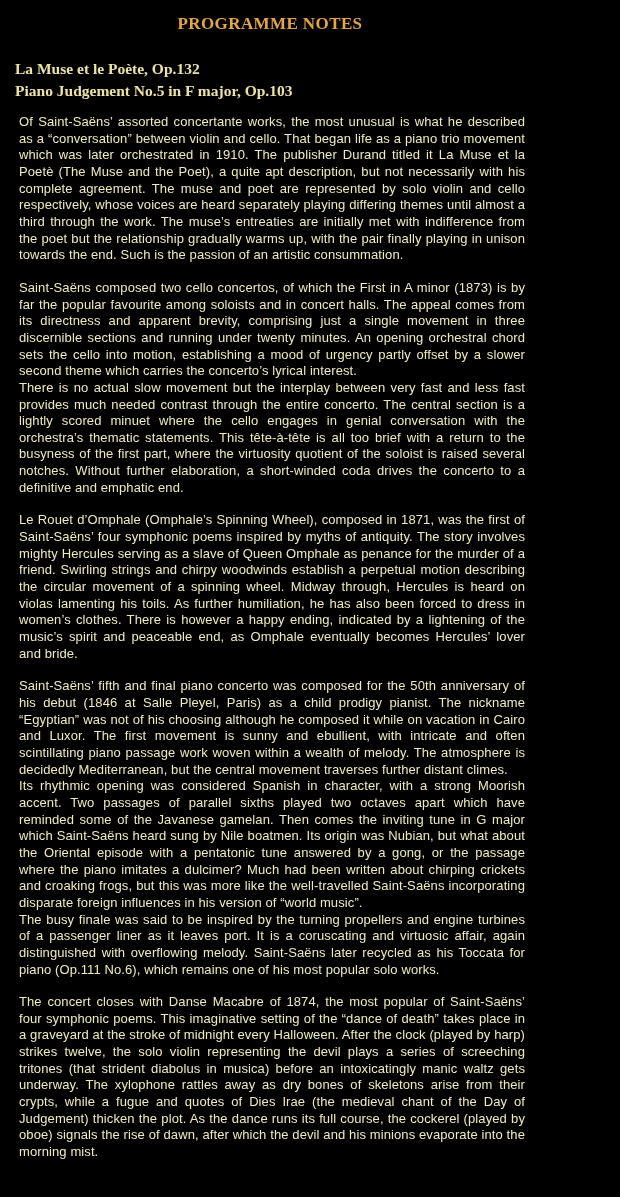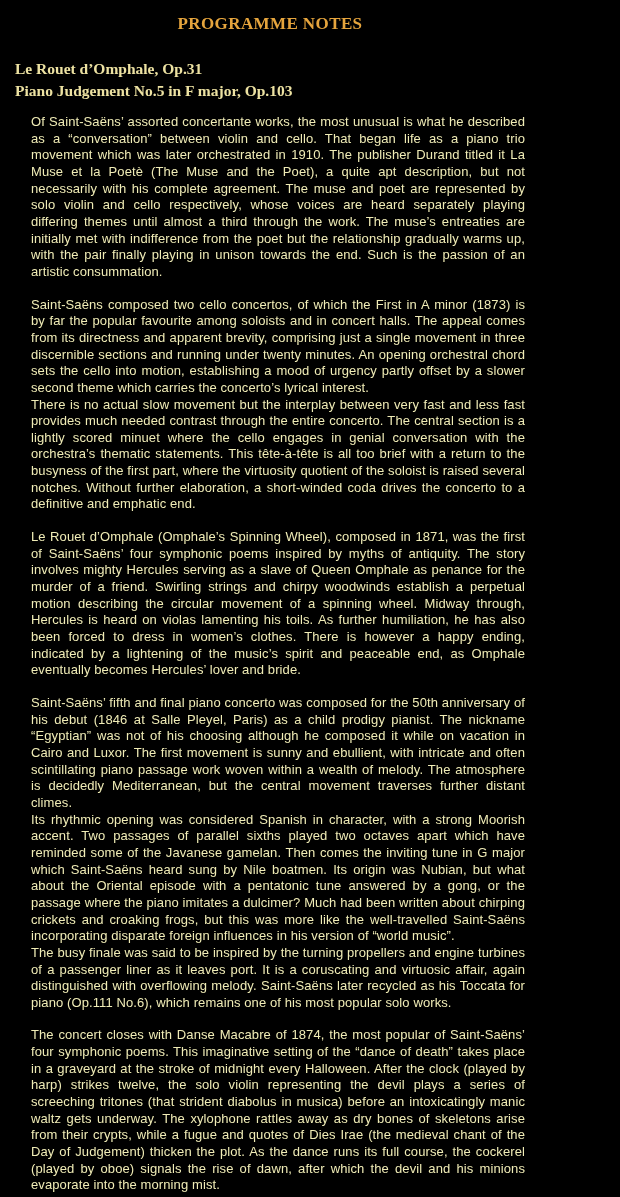--- a/index.html
+++ b/index.html
@@ -40,21 +40,21 @@
     font-family:"Liberation Serif", serif;
     font-weight:bold;
     font-size:15.5px;
     line-height:21.5px;
     color:var(--works-color);
   }
   .notes-body{
     margin-top:13px;
   }
   .para{
-    margin:0 0 16px 16px;
+    margin:0 0 16px 4px;
   }
   .para-block{
     font-size:13px;
     line-height:16.65px;
     color:var(--body-color);
     text-align:justify;
     letter-spacing:0.1px;
   }
   .credit{
     margin-top:48px;
@@ -64,21 +64,21 @@
     color:var(--body-color);
     text-align:center;
   }
 </style>
 </head>
 <body>
 
 <div class="page">
   <h1 class="title">PROGRAMME NOTES</h1>
   <div class="works">
-      <div class="work-item">Le Rouet d’Omphale, Op.31</div>
+      <div class="work-item">La Muse et le Poète, Op.132</div>
       <div class="work-item">Piano Judgement No.5 in F major, Op.103</div>
     </div>
   <div class="notes-body">
       <div class="para">
         <div class="para-block">Of Saint-Saëns’ assorted concertante works, the most unusual is what he described as a “conversation” between violin and cello. That began life as a piano trio movement which was later orchestrated in 1910. The publisher Durand titled it La Muse et la Poetè (The Muse and the Poet), a quite apt description, but not necessarily with his complete agreement. The muse and poet are represented by solo violin and cello respectively, whose voices are heard separately playing differing themes until almost a third through the work. The muse’s entreaties are initially met with indifference from the poet but the relationship gradually warms up, with the pair finally playing in unison towards the end. Such is the passion of an artistic consummation.</div>
       </div>
       <div class="para">
         <div class="para-block">Saint-Saëns composed two cello concertos, of which the First in A minor (1873) is by far the popular favourite among soloists and in concert halls. The appeal comes from its directness and apparent brevity, comprising just a single movement in three discernible sections and running under twenty minutes. An opening orchestral chord sets the cello into motion, establishing a mood of urgency partly offset by a slower second theme which carries the concerto’s lyrical interest.</div>
         <div class="para-block">There is no actual slow movement but the interplay between very fast and less fast provides much needed contrast through the entire concerto. The central section is a lightly scored minuet where the cello engages in genial conversation with the orchestra’s thematic statements. This tête-à-tête is all too brief with a return to the busyness of the first part, where the virtuosity quotient of the soloist is raised several notches. Without further elaboration, a short-winded coda drives the concerto to a definitive and emphatic end.</div>
       </div>

